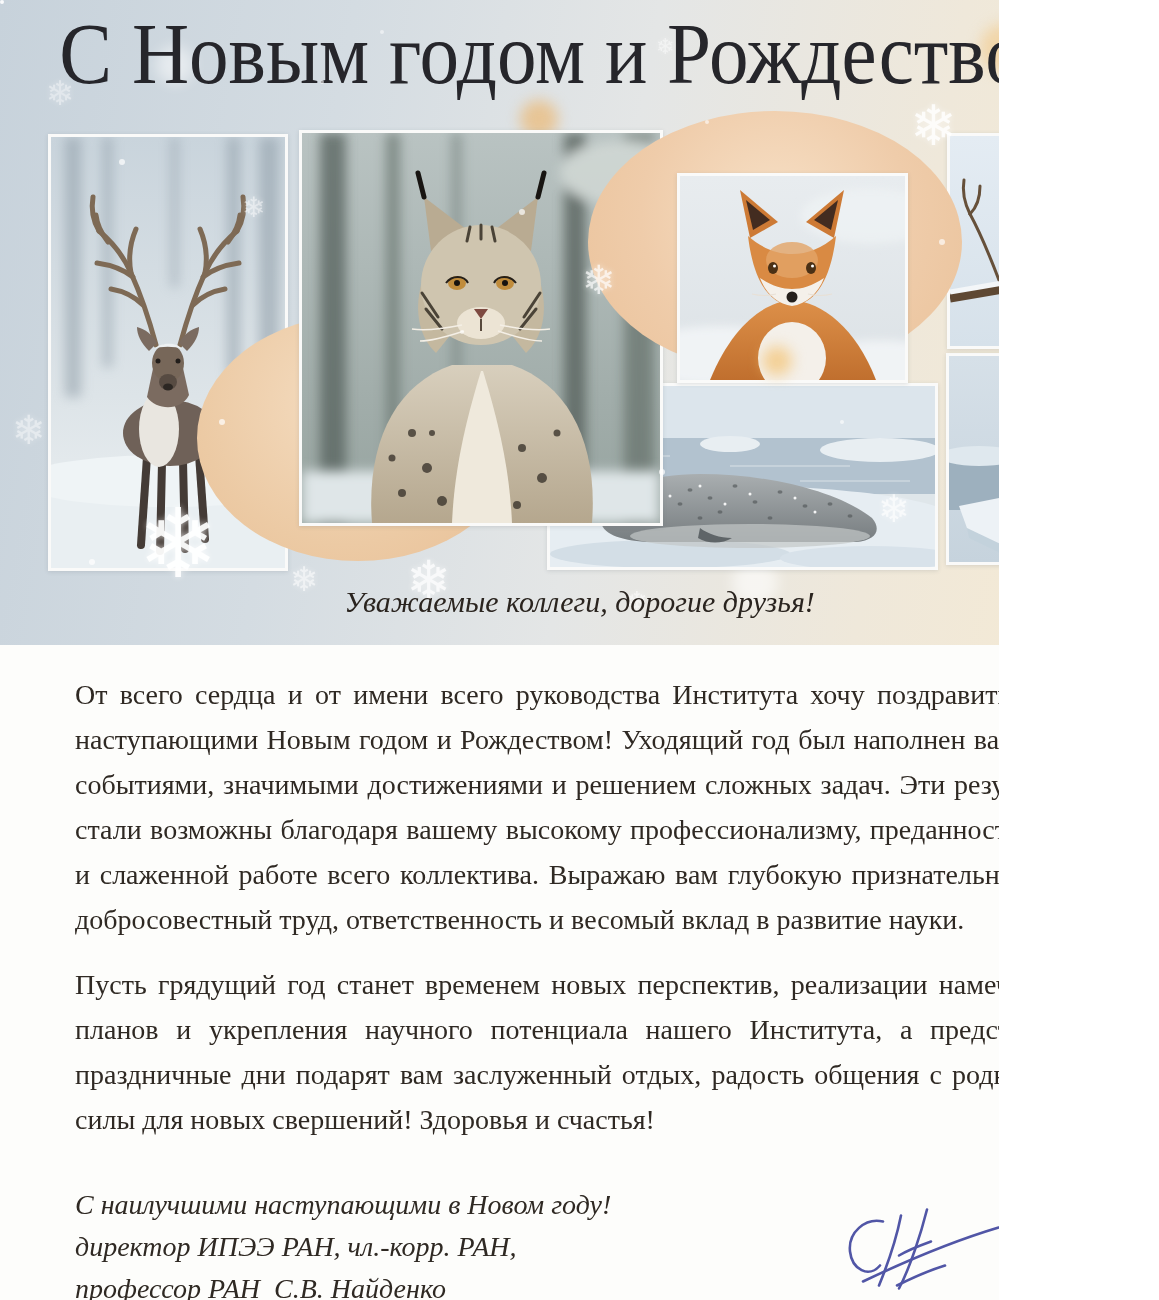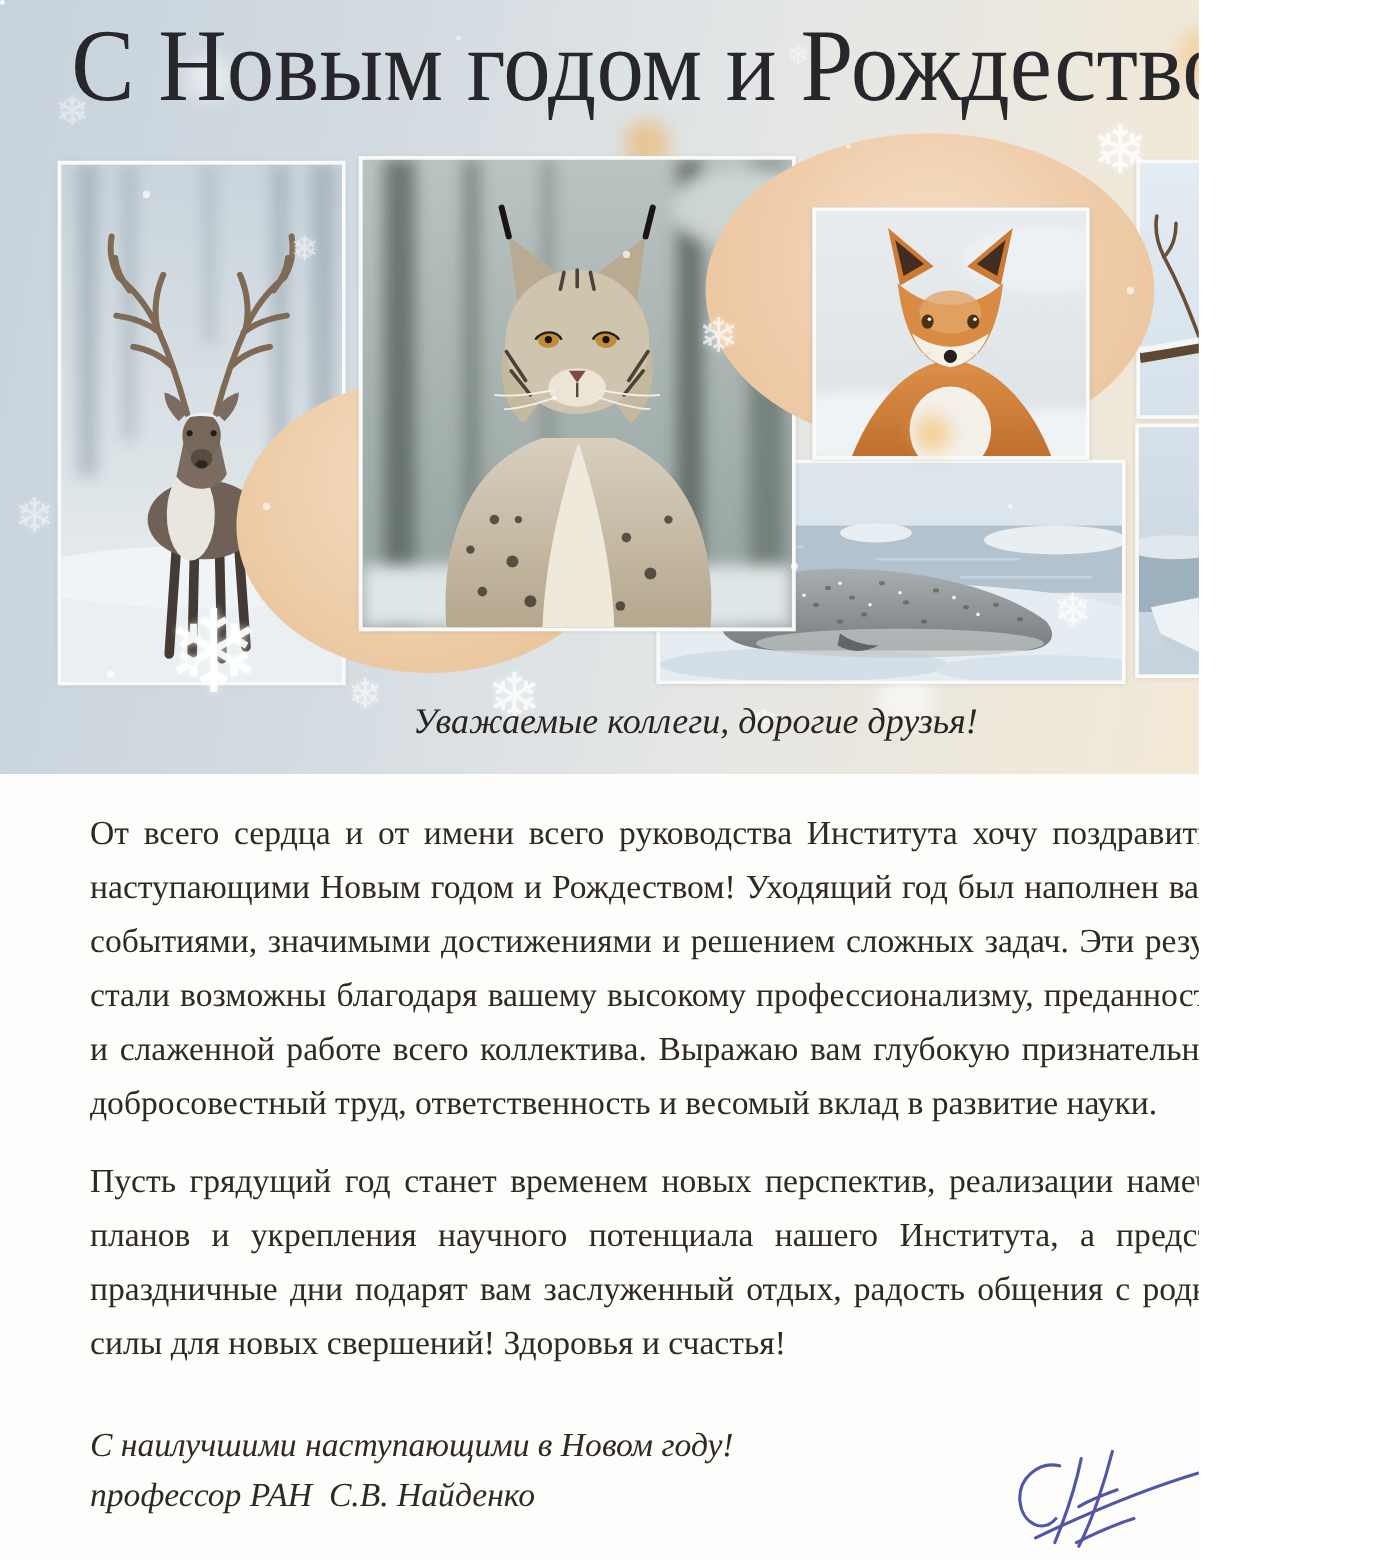--- a/index.html
+++ b/index.html
@@ -440,20 +440,21 @@
     <span class="flake fl13">❄</span>
 
     <div class="subtitle">Уважаемые коллеги, дорогие друзья!</div>
   </div>
 
   <div class="letter">
     <p class="para p1">От всего сердца и от имени всего руководства Института хочу поздравить вас с наступающими Новым годом и Рождеством! Уходящий год был наполнен важными событиями, значимыми достижениями и решением сложных задач. Эти результаты стали возможны благодаря вашему высокому профессионализму, преданности делу и слаженной работе всего коллектива. Выражаю вам глубокую признательность за добросовестный труд, ответственность и весомый вклад в развитие науки.</p>
     <p class="para p2">Пусть грядущий год станет временем новых перспектив, реализации намеченных планов и укрепления научного потенциала нашего Института, а предстоящие праздничные дни подарят вам заслуженный отдых, радость общения с родными и силы для новых свершений! Здоровья и счастья!</p>
     <div class="closing">
       <div>С наилучшими наступающими в Новом году!</div>
+      <div>директор ИПЭЭ РАН, чл.-корр. РАН,</div>
       <div>профессор РАН  С.В. Найденко</div>
     </div>
     <svg class="signature" viewBox="0 0 190 95">
       <g stroke="#5156a6" stroke-width="2.6" fill="none" stroke-linecap="round">
         <path d="M48,26 C30,22 13,37 15,56 C17,74 34,83 45,70"></path>
         <path d="M66,20 C62,40 53,68 44,90"></path>
         <path d="M92,14 C86,38 75,72 64,93"></path>
         <path d="M64,60 C74,54 85,50 96,46"></path>
         <path d="M28,86 C70,66 120,44 174,29 C178,28 179,30 176,33"></path>
         <path d="M62,90 C80,81 97,74 110,70"></path>

